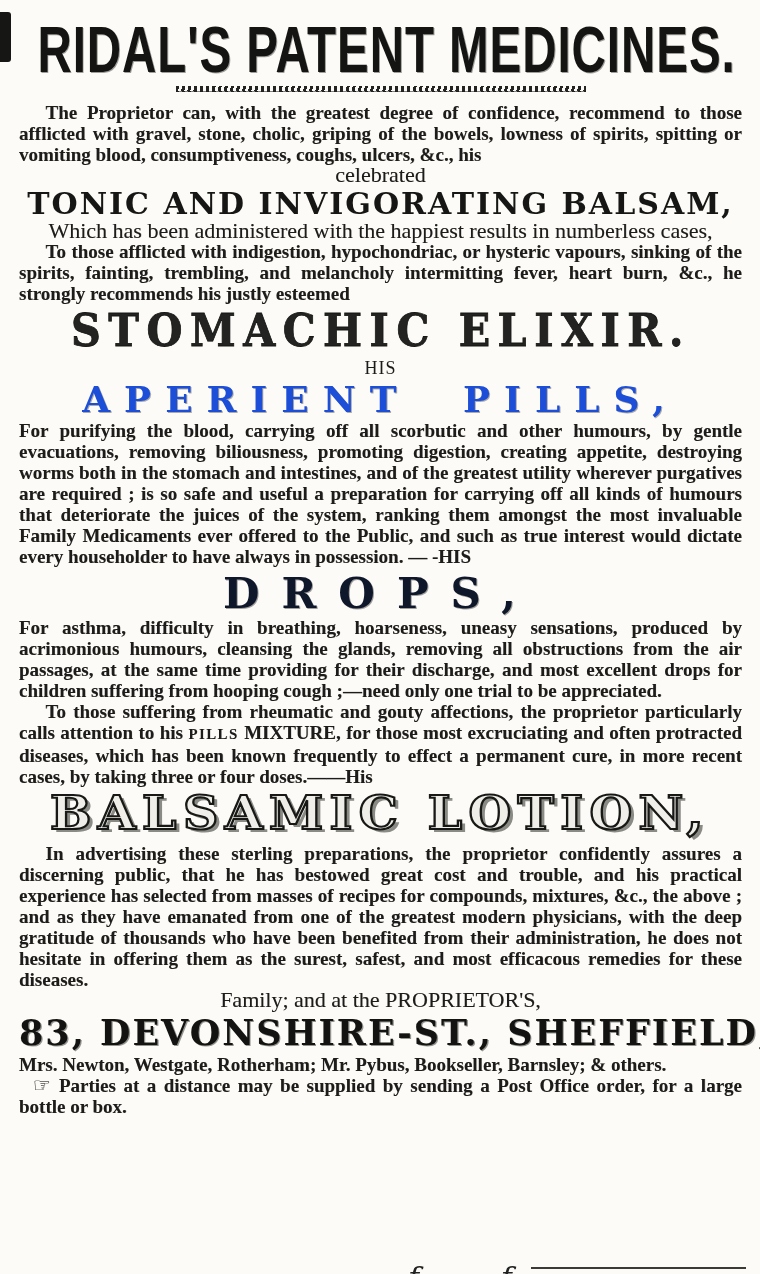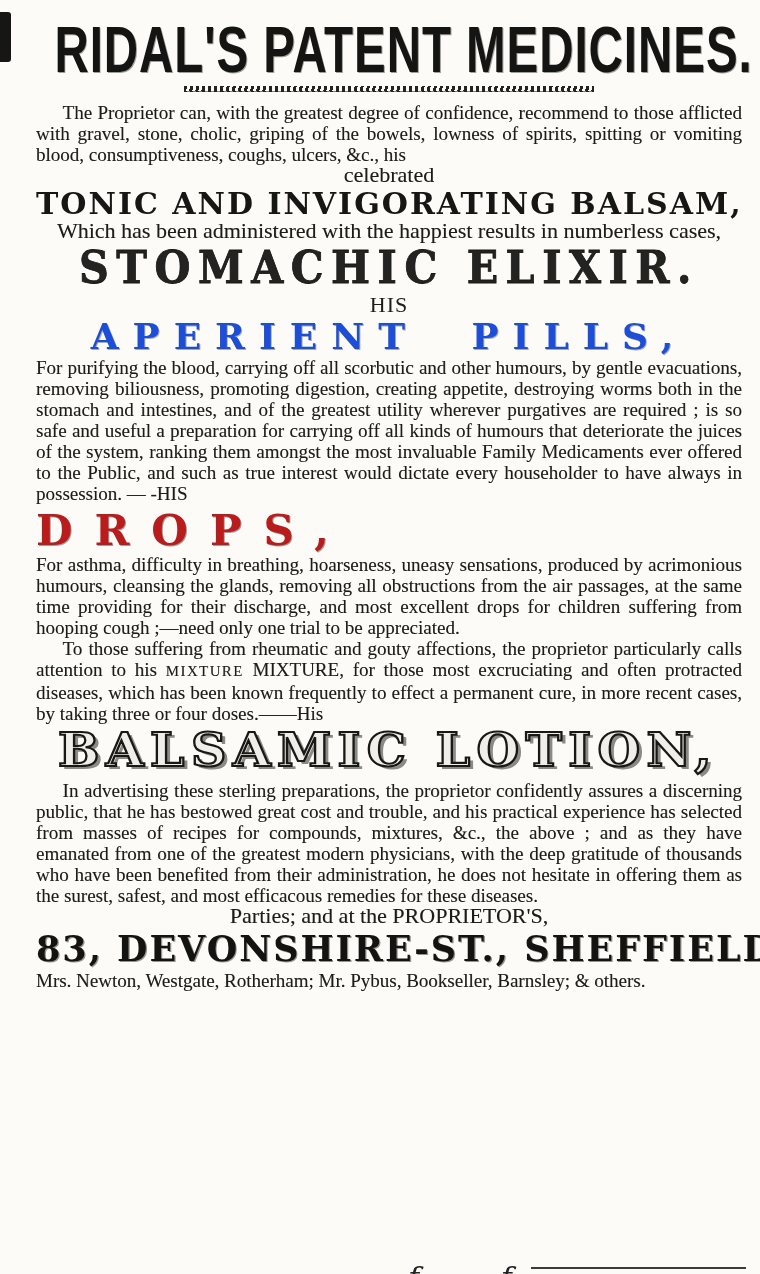--- a/index.html
+++ b/index.html
@@ -1,60 +1,61 @@
 <!DOCTYPE html>
 <html><head>
 <meta charset="utf-8">
 <style>
   html,body{margin:0;padding:0;}
   .page{
     width:760px;height:1274px;position:relative;overflow:hidden;
     background:#fcfbf8;color:#1d1c1a;
     font-family:"Liberation Serif", serif;
     box-sizing:border-box;
-    padding:12px 18px 0 36px;
+    padding:12px 18px 0 19px;
   }
   
   .edge-mark{position:absolute;left:0;top:12px;width:11px;height:50px;background:#161614;border-radius:0 3px 3px 0;}
   .title-wrap{text-align:center;height:70px;overflow:visible;}
   .title{
     display:inline-block;
     font-family:"Liberation Sans", sans-serif;
     font-weight:bold;font-size:50px;letter-spacing:1px;white-space:nowrap;
     transform:scale(0.95,1.30);transform-origin:center top;
     color:#141412;text-shadow:1px 1px 0 rgba(20,20,18,.4);
   }
   .squiggle{
     width:410px;height:5px;margin:4px auto 0 auto;
     background:repeating-linear-gradient(100deg,#242422 0 3px,transparent 3px 6px);
     border-bottom:1px solid rgba(30,30,28,.55);
   }
   p{margin:0;}
   .body-text{
     font-size:19px;line-height:21px;text-align:justify;
     text-shadow:0.3px 0.3px 0 rgba(25,25,22,.35);
+    font-weight:bold;
   }
   .indent{text-indent:1.4em;}
   .intro{margin-top:10px;}
   .center-line{font-size:22px;line-height:20px;text-align:center;text-shadow:0.3px 0.3px 0 rgba(25,25,22,.35);}
   .h-balsam{
     margin-top:2px;text-align:center;font-weight:bold;font-size:30px;line-height:34px;
     font-family:"DejaVu Serif", serif;letter-spacing:2px;white-space:nowrap;color:#161614;
   }
   .svg-head{display:block;margin:0 auto;}
-  .pre-his{font-size:22px;line-height:20px;text-align:center;letter-spacing:1px;}
+  .pre-his{font-size:18px;line-height:20px;text-align:center;letter-spacing:1px;}
   .h-pills{
     text-align:center;font-weight:bold;font-size:36px;line-height:42px;
     font-family:"DejaVu Serif", serif;letter-spacing:14px;word-spacing:26px;white-space:nowrap;
     color:#1d4ed8;text-shadow:1px 1px 0 rgba(20,20,18,.35);
   }
   .h-drops{
-    margin-top:4px;text-align:left;font-weight:bold;font-size:42px;line-height:46px;
+    margin-top:4px;text-align:center;font-weight:bold;font-size:42px;line-height:46px;
     font-family:"DejaVu Serif", serif;letter-spacing:22px;white-space:nowrap;
-    color:#b91c1c;text-shadow:1px 1px 0 rgba(20,20,18,.4);
+    color:#0f172a;text-shadow:1px 1px 0 rgba(20,20,18,.4);
   }
   .smallcaps{font-size:0.78em;letter-spacing:1.5px;}
   .h-address{
     margin-top:2px;text-align:center;font-weight:bold;font-size:35px;line-height:42px;
     font-family:"DejaVu Serif", serif;letter-spacing:2px;white-space:nowrap;
     color:#131311;text-shadow:1.2px 1.2px 0 rgba(20,20,18,.45);
   }
   .manicule{font-family:"DejaVu Sans", sans-serif;font-size:20px;padding-right:8px;}
   .postal{text-indent:14px;}
   .frag{
@@ -74,44 +75,46 @@
     <span class="title">RIDAL'S PATENT MEDICINES.</span>
   </div>
 
   <div class="squiggle"></div>
 
   <p class="body-text intro indent">The Proprietor can, with the greatest degree of confidence, recommend to those afflicted with gravel, stone, cholic, griping of the bowels, lowness of spirits, spitting or vomiting blood, consumptiveness, coughs, ulcers, &amp;c., his</p>
   <p class="center-line">celebrated</p>
 
   <div class="h-balsam">TONIC AND INVIGORATING BALSAM,</div>
   <p class="center-line">Which has been administered with the happiest results in numberless cases,</p>
+  <p class="body-text indent">To those afflicted with indigestion, hypochondriac, or hysteric vapours, sinking of the spirits, fainting, trembling, and melancholy intermitting fever, heart burn, &amp;c., he strongly recommends his justly esteemed</p>
 
   <svg class="svg-head" width="700" height="54">
     <text x="350" y="42" text-anchor="middle" font-family="DejaVu Serif, serif" font-size="44" font-weight="bold" letter-spacing="8" textLength="620" lengthAdjust="spacingAndGlyphs" fill="#232321" stroke="#161614" stroke-width="0.8">STOMACHIC ELIXIR.</text>
   </svg>
 
   <p class="pre-his">HIS</p>
   <div class="h-pills">APERIENT PILLS,</div>
   <p class="body-text">For purifying the blood, carrying off all scorbutic and other humours, by gentle evacuations, removing biliousness, promoting digestion, creating appetite, destroying worms both in the stomach and intestines, and of the greatest utility wherever purgatives are required ; is so safe and useful a preparation for carrying off all kinds of humours that deteriorate the juices of the system, ranking them amongst the most invaluable Family Medicaments ever offered to the Public, and such as true interest would dictate every householder to have always in possession. — -HIS</p>
 
   <div class="h-drops">DROPS,</div>
   <p class="body-text">For asthma, difficulty in breathing, hoarseness, uneasy sensations, produced by acrimonious humours, cleansing the glands, removing all obstructions from the air passages, at the same time providing for their discharge, and most excellent drops for children suffering from hooping cough ;—need only one trial to be appreciated.</p>
 
-  <p class="body-text indent"><span>To those suffering from rheumatic and gouty affections, the proprietor particularly calls attention to his </span><span class="smallcaps">MIXTURE</span><span> MIXTURE, for those most excruciating and often protracted diseases, which has been known frequently to effect a permanent cure, in more recent cases, by taking three or four doses.——His</span></p>
+  <p class="body-text indent"><span>To those suffering from rheumatic and gouty affections, the proprietor particularly calls attention to his </span><span class="smallcaps">PILLS</span><span> MIXTURE, for those most excruciating and often protracted diseases, which has been known frequently to effect a permanent cure, in more recent cases, by taking three or four doses.——His</span></p>
 
   <svg class="svg-head" width="706" height="56">
     <text x="356" y="45" text-anchor="middle" font-family="DejaVu Serif, serif" font-size="46" font-weight="bold" letter-spacing="6" textLength="660" lengthAdjust="spacingAndGlyphs" fill="#8b8b86">BALSAMIC LOTION,</text>
     <text x="352" y="42" text-anchor="middle" font-family="DejaVu Serif, serif" font-size="46" font-weight="bold" letter-spacing="6" textLength="660" lengthAdjust="spacingAndGlyphs" fill="#efeee9" stroke="#181816" stroke-width="2.2">BALSAMIC LOTION,</text>
   </svg>
 
   <p class="body-text indent">In advertising these sterling preparations, the proprietor confidently assures a discerning public, that he has bestowed great cost and trouble, and his practical experience has selected from masses of recipes for compounds, mixtures, &amp;c., the above ; and as they have emanated from one of the greatest modern physicians, with the deep gratitude of thousands who have been benefited from their administration, he does not hesitate in offering them as the surest, safest, and most efficacous remedies for these diseases.</p>
 
-  <p class="center-line">Parties; and at the PROPRIETOR'S,</p>
+  <p class="center-line">Family; and at the PROPRIETOR'S,</p>
 
   <div class="h-address">83, DEVONSHIRE-ST., SHEFFIELD;</div>
 
   <p class="body-text">Mrs. Newton, Westgate, Rotherham; Mr. Pybus, Bookseller, Barnsley; &amp; others.</p>
 
+  <p class="body-text postal"><span class="manicule">☞</span><span>Parties at a distance may be supplied by sending a Post Office order, for a large bottle or box.</span></p>
 
   <div class="frag">f f</div>
   <div class="bottom-rule"></div>
 
 </div>
 
 </body></html>

